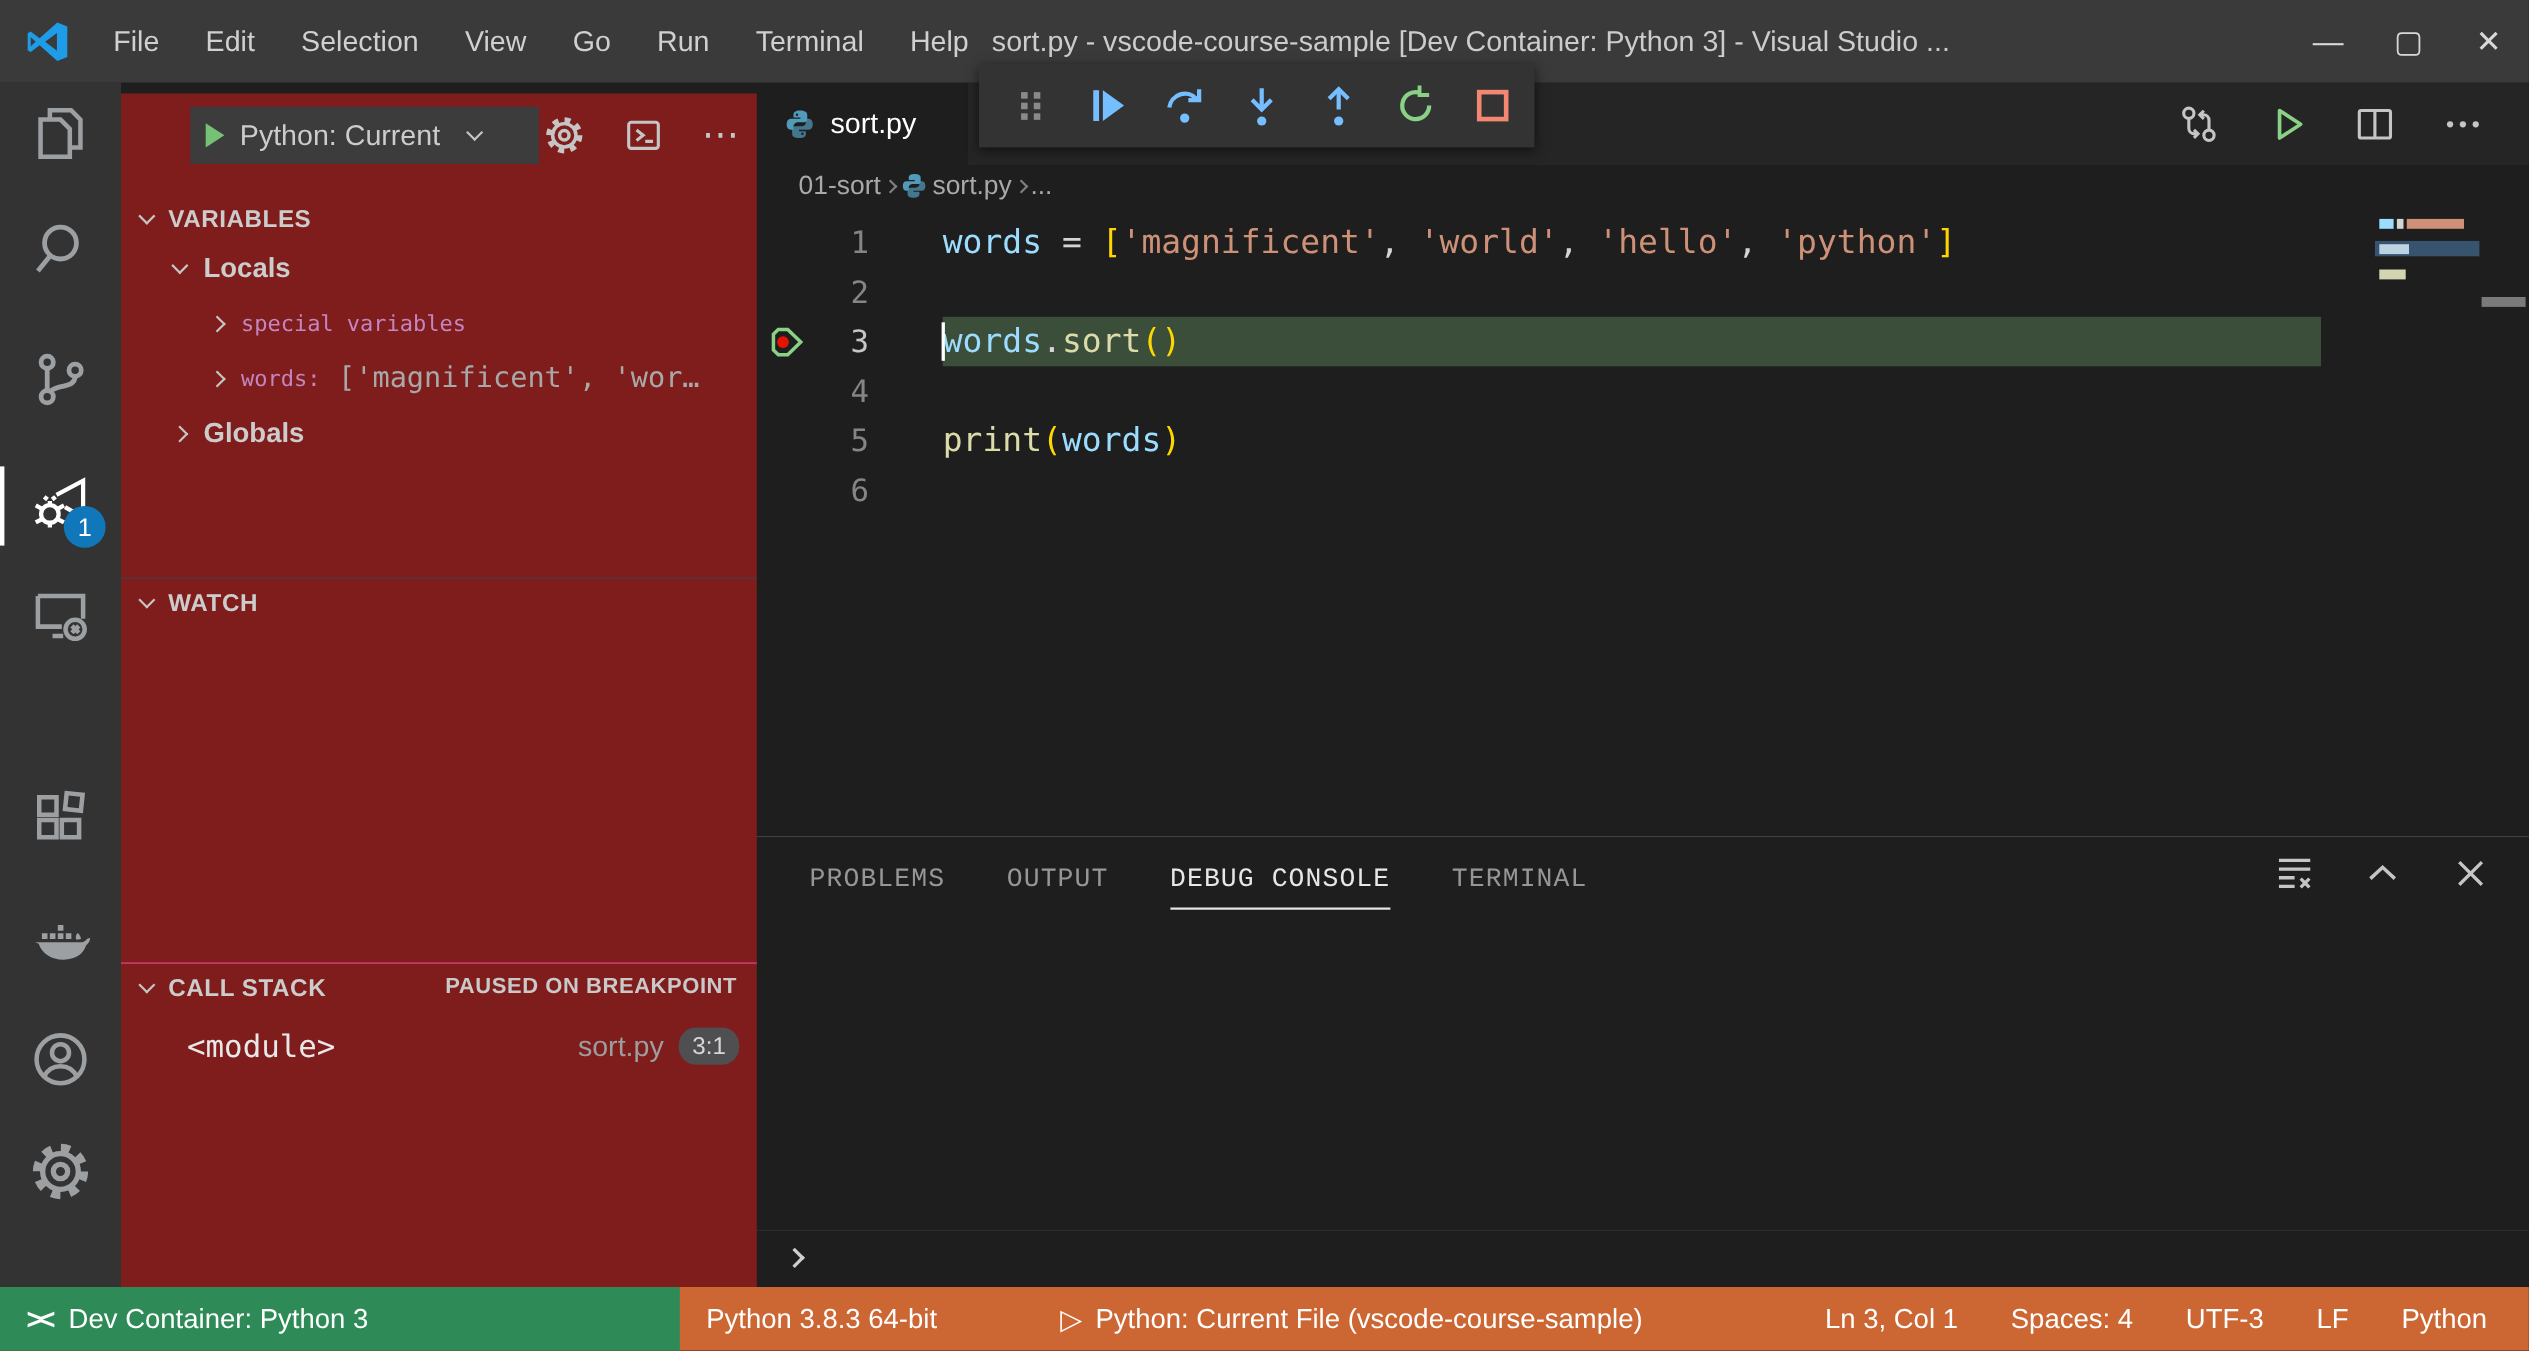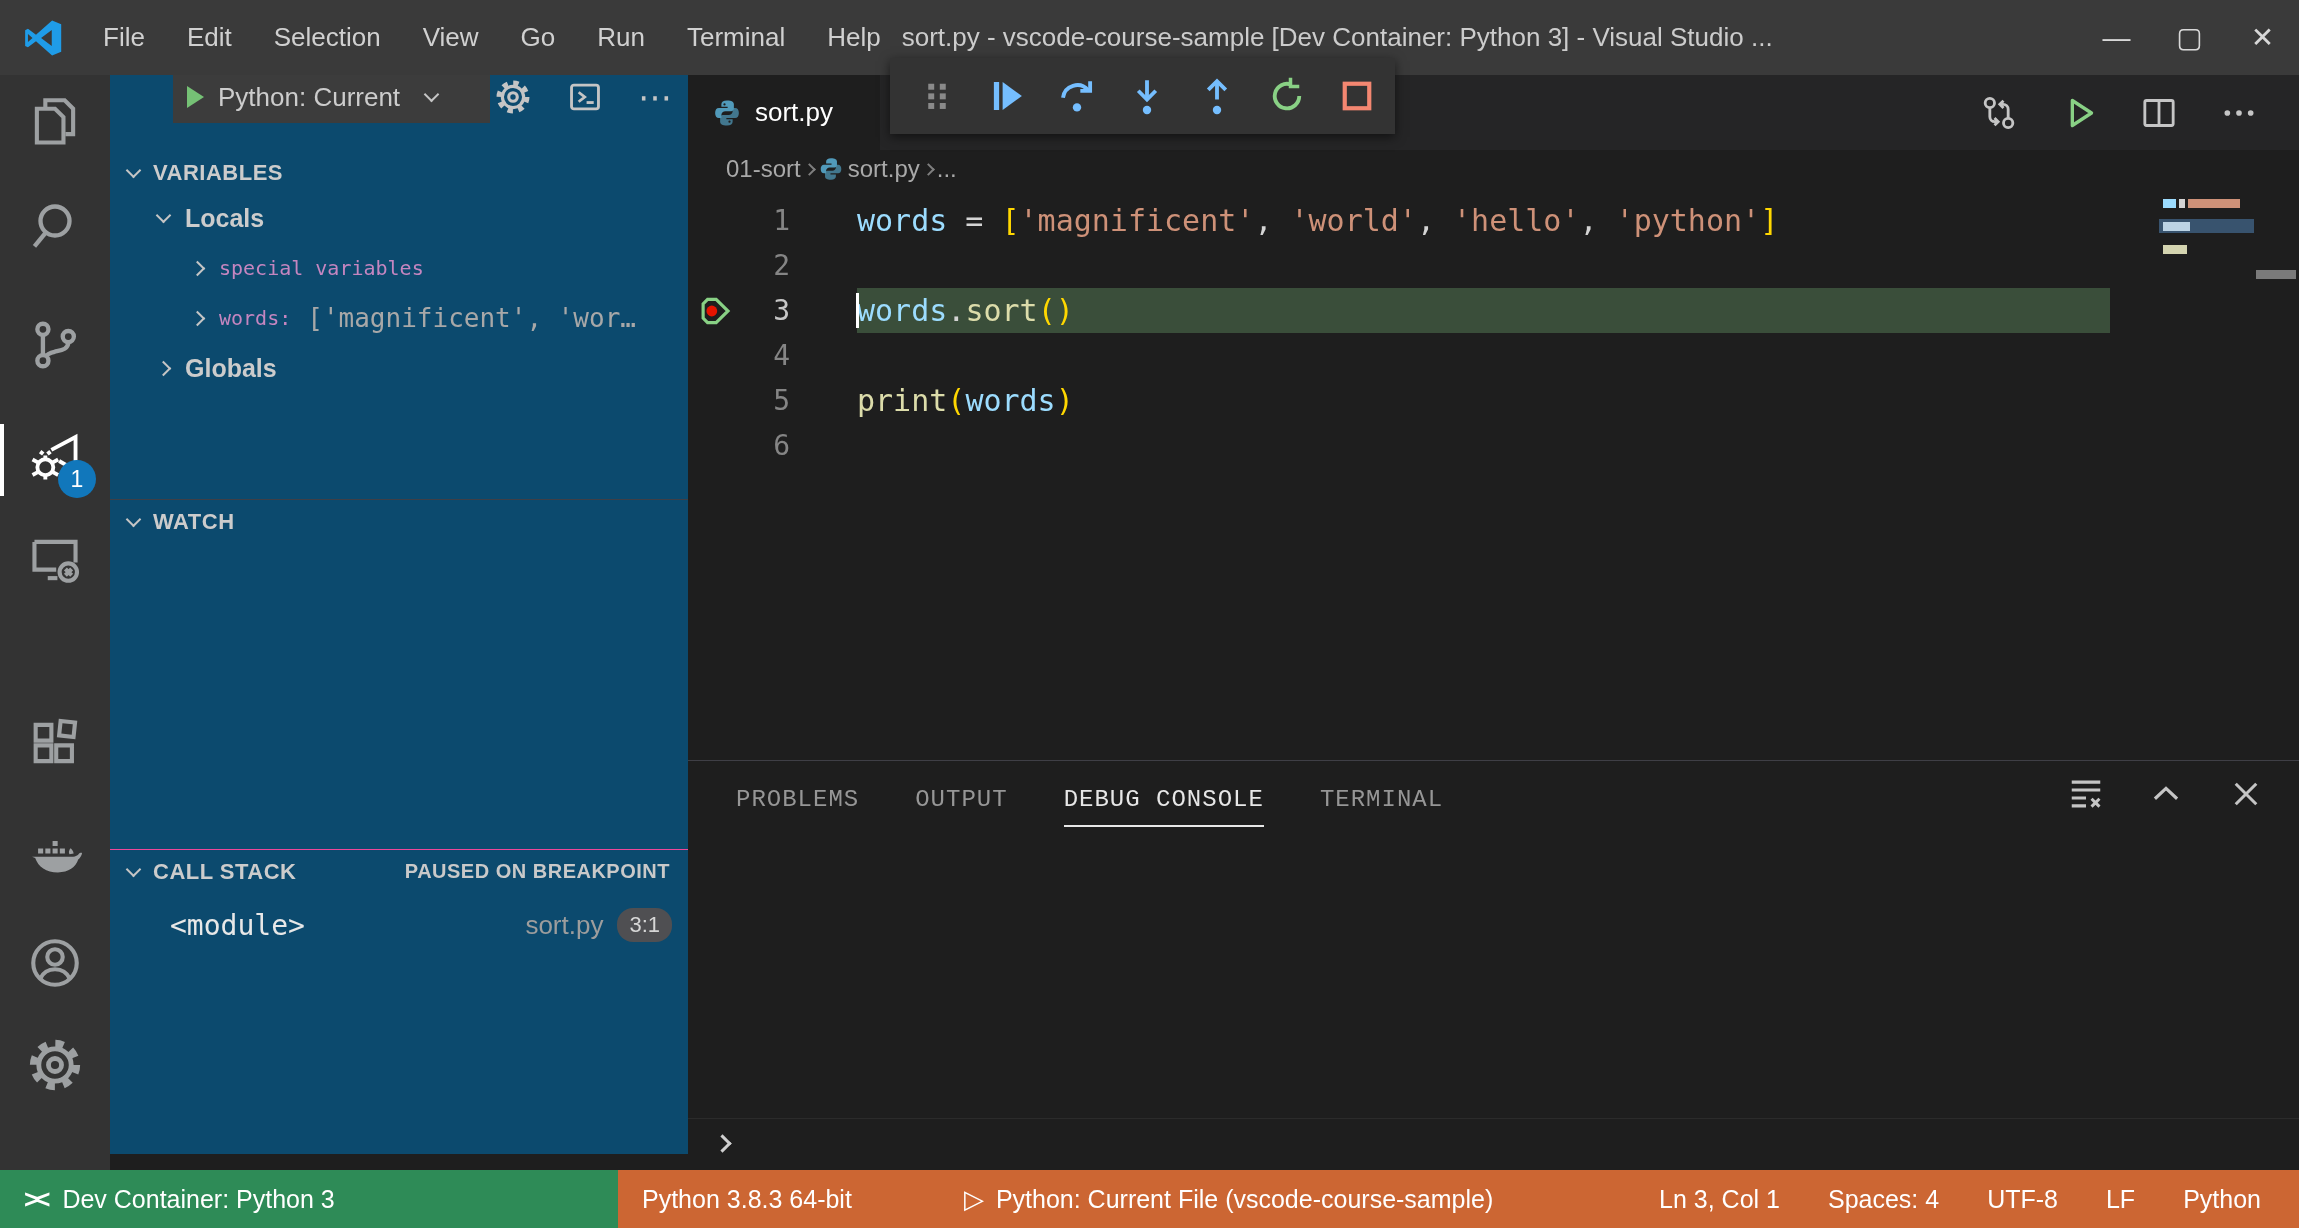--- a/index.html
+++ b/index.html
@@ -16,21 +16,21 @@
   .win-btn { width:73px; height:75px; display:flex; align-items:center; justify-content:center; font-size:28px; color:#d8d8d8; }
 
   
   .activitybar { position:absolute; left:0; top:75px; width:110px; height:1095px; background:#333333; z-index:3; }
   .ai { position:absolute; left:0; width:110px; height:80px; display:flex; align-items:center; justify-content:center; }
   .ai svg { width:58px; height:58px; }
   .ai.active::before { content:""; position:absolute; left:0; top:4px; bottom:4px; width:4px; background:#ffffff; }
   .debug-badge { position:absolute; right:14px; bottom:2px; min-width:38px; height:38px; border-radius:19px; background:#1177bb; color:#fff; font-size:23px; display:flex; align-items:center; justify-content:center; }
 
   
-  .sidebar { position:absolute; left:110px; top:59px; width:578px; height:1095px; background:#0c4a6e; z-index:2; }
+  .sidebar { position:absolute; left:110px; top:85px; width:578px; height:1095px; background:#7f1d1d; z-index:2; }
   .launch-row { margin-top:12px; height:52px; display:flex; align-items:center; }
   .launch-dropdown { margin-left:63px; width:317px; height:52px; background:#3c3c3c; display:flex; align-items:center; padding:0 12px 0 14px; }
   .launch-play { width:0; height:0; border-left:17px solid #75c175; border-top:11px solid transparent; border-bottom:11px solid transparent; margin-right:14px; }
   .launch-label { font-size:26px; color:#cccccc; white-space:nowrap; overflow:hidden; width:208px; }
   .chv { display:inline-block; width:11px; height:11px; border-right:2.5px solid #c5c5c5; border-bottom:2.5px solid #c5c5c5; flex:none; }
   .chv.down { transform:rotate(45deg); margin-top:-5px; }
   .chv.right { transform:rotate(-45deg); }
   .sidebar-actions { display:flex; align-items:center; gap:34px; margin-left:auto; margin-right:16px; }
   .sidebar-actions svg { width:38px; height:38px; }
   .dots { color:#c5c5c5; font-size:34px; line-height:20px; }
@@ -438,21 +438,21 @@
     <span>Python: Current File (vscode-course-sample)</span>
   </div>
   <div class="sb-right">
     <div class="sb-item">
         <span>Ln 3, Col 1</span>
       </div>
     <div class="sb-item">
         <span>Spaces: 4</span>
       </div>
     <div class="sb-item">
-        <span>UTF-8</span>
+        <span>UTF-3</span>
       </div>
     <div class="sb-item">
         <span>LF</span>
       </div>
     <div class="sb-item">
         <span>Python</span>
       </div>
   </div>
 </div>
 

